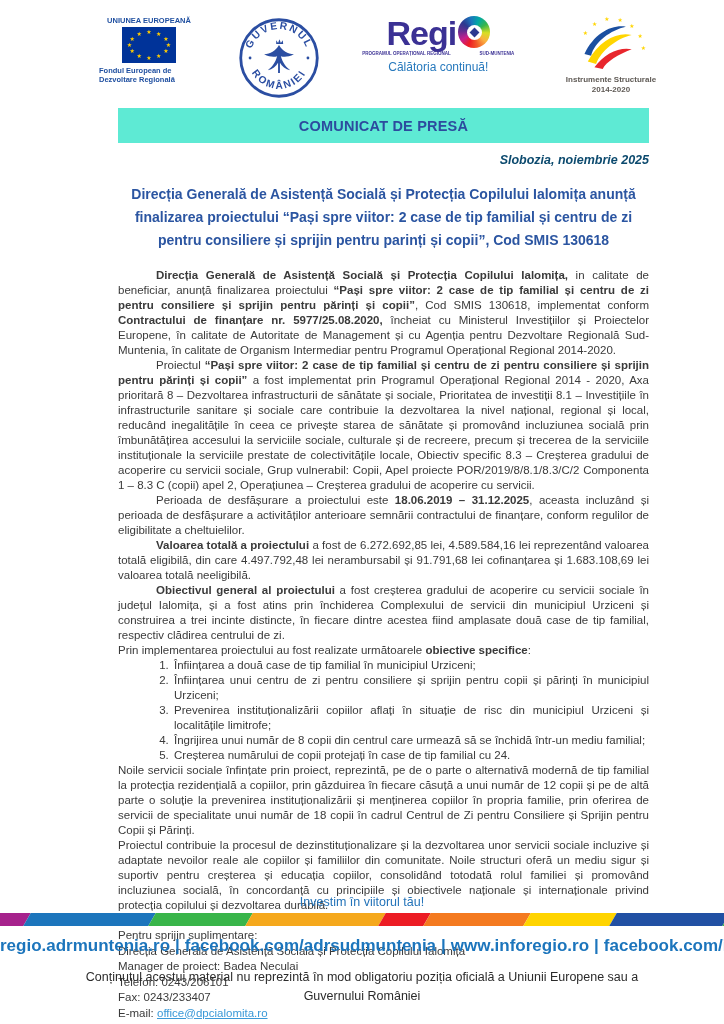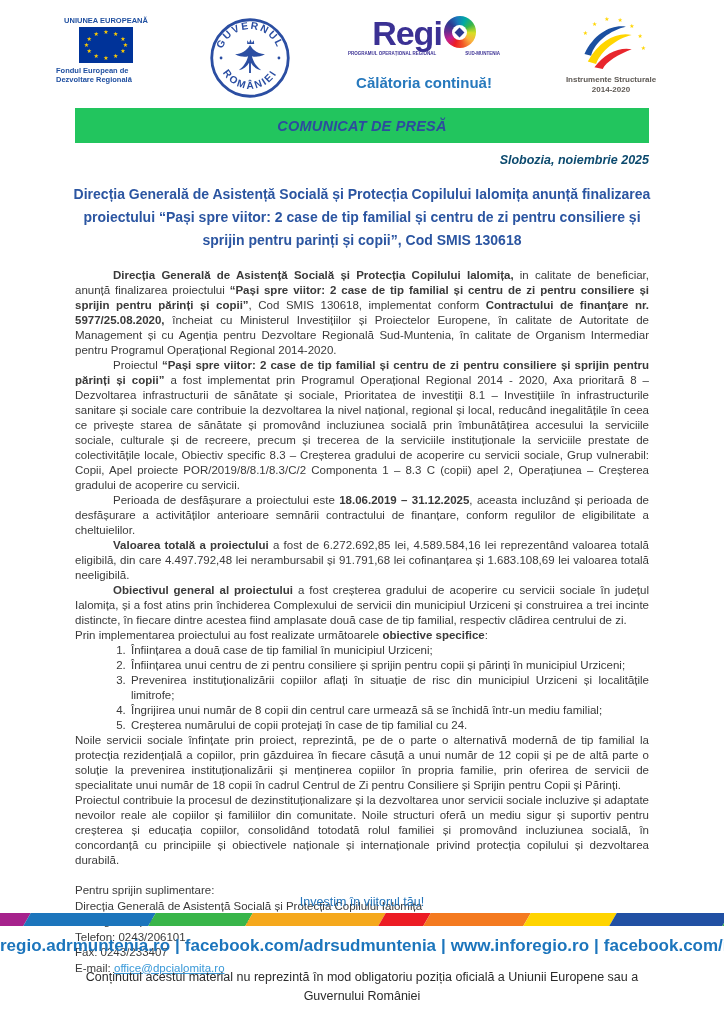--- a/index.html
+++ b/index.html
@@ -1,20 +1,20 @@
 <!DOCTYPE html>
 <html><head>
 <meta charset="utf-8">
 <style>
   * { margin:0; padding:0; box-sizing:border-box; }
   html,body { background:#e8e8e8; }
   .page {
     width:724px; height:1024px; margin:0 auto; background:#ffffff;
     font-family:"Liberation Sans", sans-serif; color:#3a3a3a;
-    position:relative; overflow:hidden;
+    position:relative; overflow:hidden;padding-left:43px;
   }
   
   .logos { display:flex; justify-content:space-between; align-items:flex-start;
            padding:16px 58px 0 56px; height:96px; }
   .logo { display:flex; flex-direction:column; align-items:center; }
   .eu-top { font-size:7.5px; font-weight:bold; color:#1f4fa0; margin-bottom:2px; white-space:nowrap; }
   .eu-flag { width:54px; height:36px; background:#003399; position:relative; }
   .eu-flag span { position:absolute; transform:translate(-50%,-50%); color:#ffcc00; font-size:6px; line-height:1; }
   .eu-bottom { font-size:7.5px; font-weight:bold; color:#1f4fa0; margin-top:3px; width:100px; line-height:1.25; }
   .gov-logo svg { display:block; }
@@ -22,25 +22,25 @@
   .regio-row { display:flex; align-items:flex-end; justify-content:flex-end; }
   .regio-word { font-size:34px; font-weight:bold; color:#3b3194; letter-spacing:-1px; line-height:0.9; }
   .regio-o { width:32px; height:32px; border-radius:50%; margin-left:2px; margin-bottom:1px;
              background:conic-gradient(from -50deg,#2b3990,#1b75bc,#00a9a5,#39b54a,#d7df23,#fbb040,#f15a29,#ed1c24,#c4208f,#662d91,#2b3990);
              display:flex; align-items:center; justify-content:center; }
   .regio-hole { width:15px; height:15px; background:#fff; border-radius:50%;
                 display:flex; align-items:center; justify-content:center; }
   .regio-diamond { width:7px; height:7px; background:#2b3990; transform:rotate(45deg); }
   .regio-sub { display:flex; justify-content:space-between; width:152px; margin-top:2px;
                font-size:4.5px; font-weight:bold; color:#3b3194; }
-  .regio-tag { font-size:15px; font-weight:bold; color:#2779bd; margin-top:18px; }
+  .regio-tag { font-size:12px; font-weight:normal; color:#2779bd; margin-top:4px; }
   .instr { width:110px; }
   .instr-text { font-size:8px; font-weight:bold; color:#5f5a55; text-align:center; line-height:1.3; margin-top:1px; }
   
-  .banner { margin:12px 75px 0 75px; background:#22c55e; text-align:center; padding:9px 0 8px 0;font-style:italic; }
+  .banner { margin:12px 75px 0 75px; background:#5eead4; text-align:center; padding:9px 0 8px 0; }
   .banner-text { color:#2d4b9e; font-weight:bold; font-size:14.5px; letter-spacing:0.2px; }
   .dateline { margin:10px 75px 0 75px; text-align:right; color:#0c4a6e;
               font-weight:bold; font-style:italic; font-size:12.5px; }
   .headline { margin:16px 70px 0 70px; text-align:center; color:#2b55a1;
               font-weight:bold; font-size:14px; line-height:23px; }
   
   .body-text { margin:16px 75px 0 75px; font-size:11.5px; line-height:15px; text-align:justify; color:#3a3a3a; }
   .body-text p.ind { text-indent:38px; }
   .b { font-weight:bold; }
   ol.objectives { margin:0 0 0 36px; padding-left:18px; }

